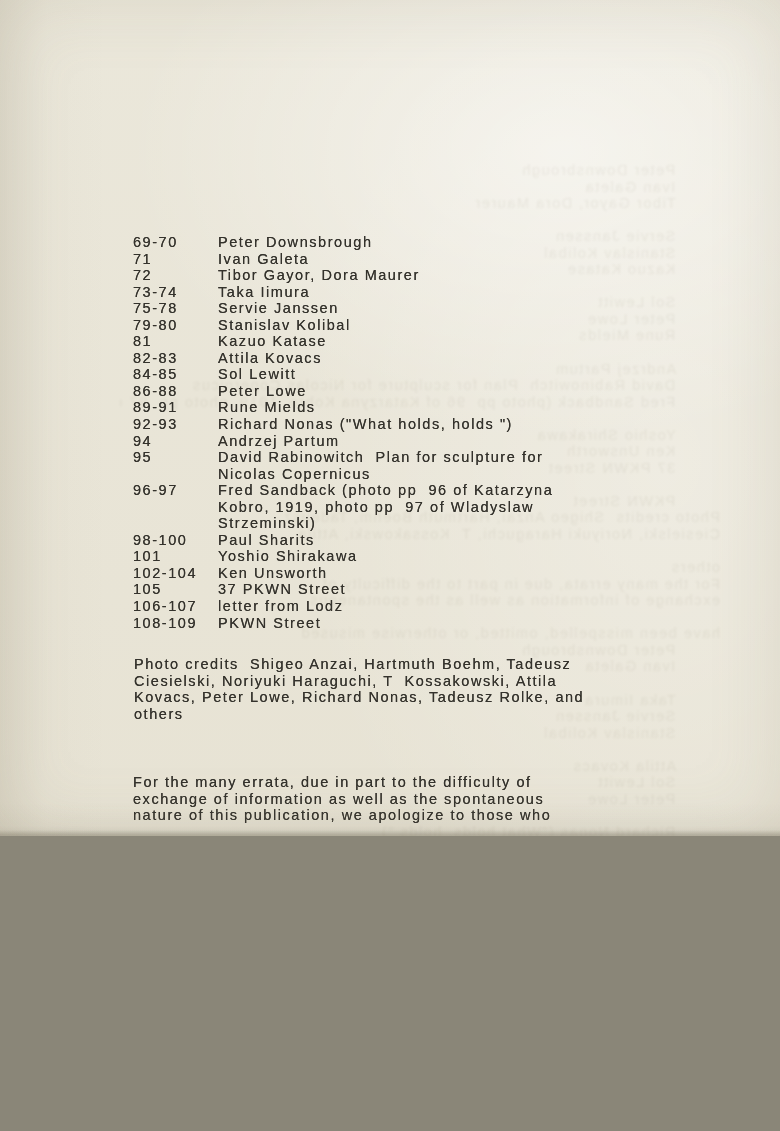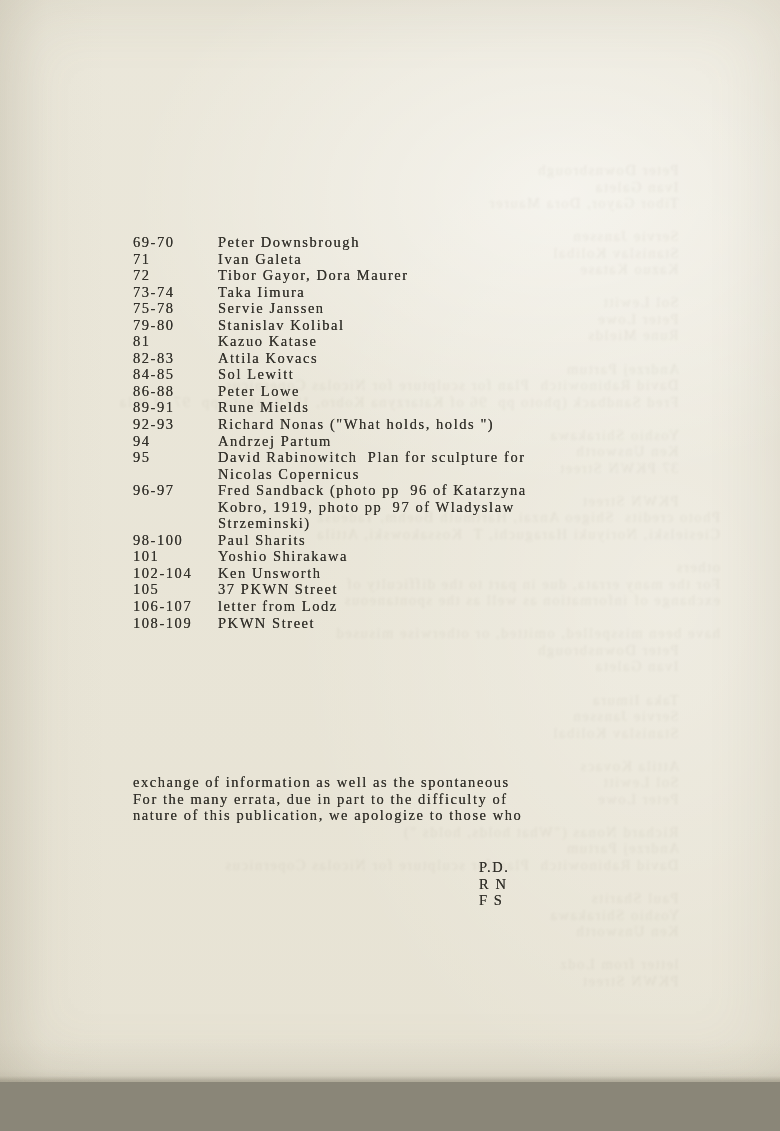--- a/index.html
+++ b/index.html
@@ -3,30 +3,30 @@
 <meta charset="utf-8">
 <style>
   html, body {
     margin: 0;
     padding: 0;
     background: #8a8678;
   }
   .page {
     position: relative;
     width: 780px;
-    height: 1082px;
+    height: 836px;
     overflow: hidden;
     background-color: #eae6d8;
     background-image:
       radial-gradient(ellipse 620px 420px at 72% 18%, rgba(255,255,255,0.50), rgba(255,255,255,0) 70%),
       radial-gradient(ellipse 500px 700px at 85% 55%, rgba(255,255,255,0.28), rgba(255,255,255,0) 75%),
       linear-gradient(90deg, rgba(120,110,85,0.10) 0%, rgba(120,110,85,0.02) 6%, rgba(120,110,85,0) 14%),
       linear-gradient(0deg, rgba(110,104,86,0.18) 0%, rgba(110,104,86,0.05) 1.2%, rgba(110,104,86,0) 4%),
       linear-gradient(180deg, rgba(235,232,220,0.6) 0%, rgba(222,217,200,0.25) 100%);
-    font-family: Liberation Serif, serif;
+    font-family: Liberation Sans, sans-serif;
     color: #34322c;
   }
   .page::after {           
     content: "";
     position: absolute;
     left: 0; right: 0; bottom: 0;
     height: 6px;
     background: linear-gradient(180deg, rgba(100,95,78,0) 0%, rgba(100,95,78,0.28) 80%, rgba(140,135,118,0.45) 100%);
     pointer-events: none;
   }
@@ -107,22 +107,23 @@
 
   <div class="ghost tw"><div class="g-line">        Peter Downsbrough</div><div class="g-line">        Ivan Galeta</div><div class="g-line">        Tibor Gayor, Dora Maurer</div><div class="g-line"></div><div class="g-line">        Servie Janssen</div><div class="g-line">        Stanislav Kolibal</div><div class="g-line">        Kazuo Katase</div><div class="g-line"></div><div class="g-line">        Sol Lewitt</div><div class="g-line">        Peter Lowe</div><div class="g-line">        Rune Mields</div><div class="g-line"></div><div class="g-line">        Andrzej Partum</div><div class="g-line">        David Rabinowitch  Plan for sculpture for Nicolas Copernicus</div><div class="g-line">        Fred Sandback (photo pp  96 of Katarzyna Kobro, 1919, photo pp  97 of Wladyslaw Strzeminski)</div><div class="g-line"></div><div class="g-line">        Yoshio Shirakawa</div><div class="g-line">        Ken Unsworth</div><div class="g-line">        37 PKWN Street</div><div class="g-line"></div><div class="g-line">        PKWN Street</div><div class="g-line">Photo credits  Shigeo Anzai, Hartmuth Boehm, Tadeusz</div><div class="g-line">Ciesielski, Noriyuki Haraguchi, T  Kossakowski, Attila</div><div class="g-line"></div><div class="g-line">others</div><div class="g-line">For the many errata, due in part to the difficulty of</div><div class="g-line">exchange of information as well as the spontaneous</div><div class="g-line"></div><div class="g-line">have been misspelled, omitted, or otherwise misused</div><div class="g-line">        Peter Downsbrough</div><div class="g-line">        Ivan Galeta</div><div class="g-line"></div><div class="g-line">        Taka Iimura</div><div class="g-line">        Servie Janssen</div><div class="g-line">        Stanislav Kolibal</div><div class="g-line"></div><div class="g-line">        Attila Kovacs</div><div class="g-line">        Sol Lewitt</div><div class="g-line">        Peter Lowe</div><div class="g-line"></div><div class="g-line">        Richard Nonas ("What holds, holds ")</div><div class="g-line">        Andrzej Partum</div><div class="g-line">        David Rabinowitch  Plan for sculpture for Nicolas Copernicus</div><div class="g-line"></div><div class="g-line">        Paul Sharits</div><div class="g-line">        Yoshio Shirakawa</div><div class="g-line">        Ken Unsworth</div><div class="g-line"></div><div class="g-line">        letter from Lodz</div><div class="g-line">        PKWN Street</div></div>
 
   <div class="content">
 
     <div class="index-list tw"><div class="index-row"><span class="pages">69-70</span><span class="entry-text">Peter Downsbrough</span></div><div class="index-row"><span class="pages">71</span><span class="entry-text">Ivan Galeta</span></div><div class="index-row"><span class="pages">72</span><span class="entry-text">Tibor Gayor, Dora Maurer</span></div><div class="index-row"><span class="pages">73-74</span><span class="entry-text">Taka Iimura</span></div><div class="index-row"><span class="pages">75-78</span><span class="entry-text">Servie Janssen</span></div><div class="index-row"><span class="pages">79-80</span><span class="entry-text">Stanislav Kolibal</span></div><div class="index-row"><span class="pages">81</span><span class="entry-text">Kazuo Katase</span></div><div class="index-row"><span class="pages">82-83</span><span class="entry-text">Attila Kovacs</span></div><div class="index-row"><span class="pages">84-85</span><span class="entry-text">Sol Lewitt</span></div><div class="index-row"><span class="pages">86-88</span><span class="entry-text">Peter Lowe</span></div><div class="index-row"><span class="pages">89-91</span><span class="entry-text">Rune Mields</span></div><div class="index-row"><span class="pages">92-93</span><span class="entry-text">Richard Nonas ("What holds, holds ")</span></div><div class="index-row"><span class="pages">94</span><span class="entry-text">Andrzej Partum</span></div><div class="index-row"><span class="pages">95</span><span class="entry-text">David Rabinowitch  Plan for sculpture for
 Nicolas Copernicus</span></div><div class="index-row"><span class="pages">96-97</span><span class="entry-text">Fred Sandback (photo pp  96 of Katarzyna
 Kobro, 1919, photo pp  97 of Wladyslaw
 Strzeminski)</span></div><div class="index-row"><span class="pages">98-100</span><span class="entry-text">Paul Sharits</span></div><div class="index-row"><span class="pages">101</span><span class="entry-text">Yoshio Shirakawa</span></div><div class="index-row"><span class="pages">102-104</span><span class="entry-text">Ken Unsworth</span></div><div class="index-row"><span class="pages">105</span><span class="entry-text">37 PKWN Street</span></div><div class="index-row"><span class="pages">106-107</span><span class="entry-text">letter from Lodz</span></div><div class="index-row"><span class="pages">108-109</span><span class="entry-text">PKWN Street</span></div></div>
 
+    <div class="photo-credits tw"><div>Photo credits  Shigeo Anzai, Hartmuth Boehm, Tadeusz</div><div>Ciesielski, Noriyuki Haraguchi, T  Kossakowski, Attila</div><div>Kovacs, Peter Lowe, Richard Nonas, Tadeusz Rolke, and</div><div>others</div></div>
 
-    <div class="errata tw"><div>exchange of information as well as the spontaneous</div><div>For the many errata, due in part to the difficulty of</div><div>nature of this publication, we apologize to those who</div></div>
+    <div class="errata tw"><div>For the many errata, due in part to the difficulty of</div><div>exchange of information as well as the spontaneous</div><div>nature of this publication, we apologize to those who</div></div>
 
     <div class="initials tw"><div>P.D.</div><div>R N</div><div>F S</div></div>
 
     <div class="page-number tw">155</div>
 
   </div>
 
   <div class="vignette"></div>
 </div>
 

